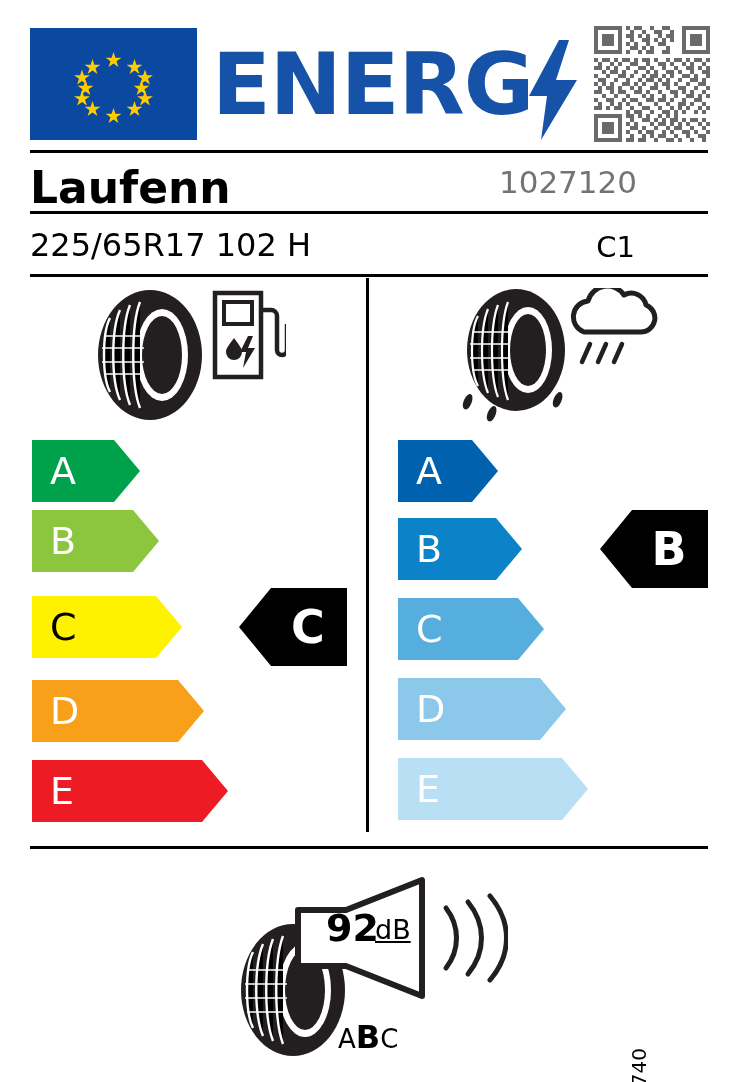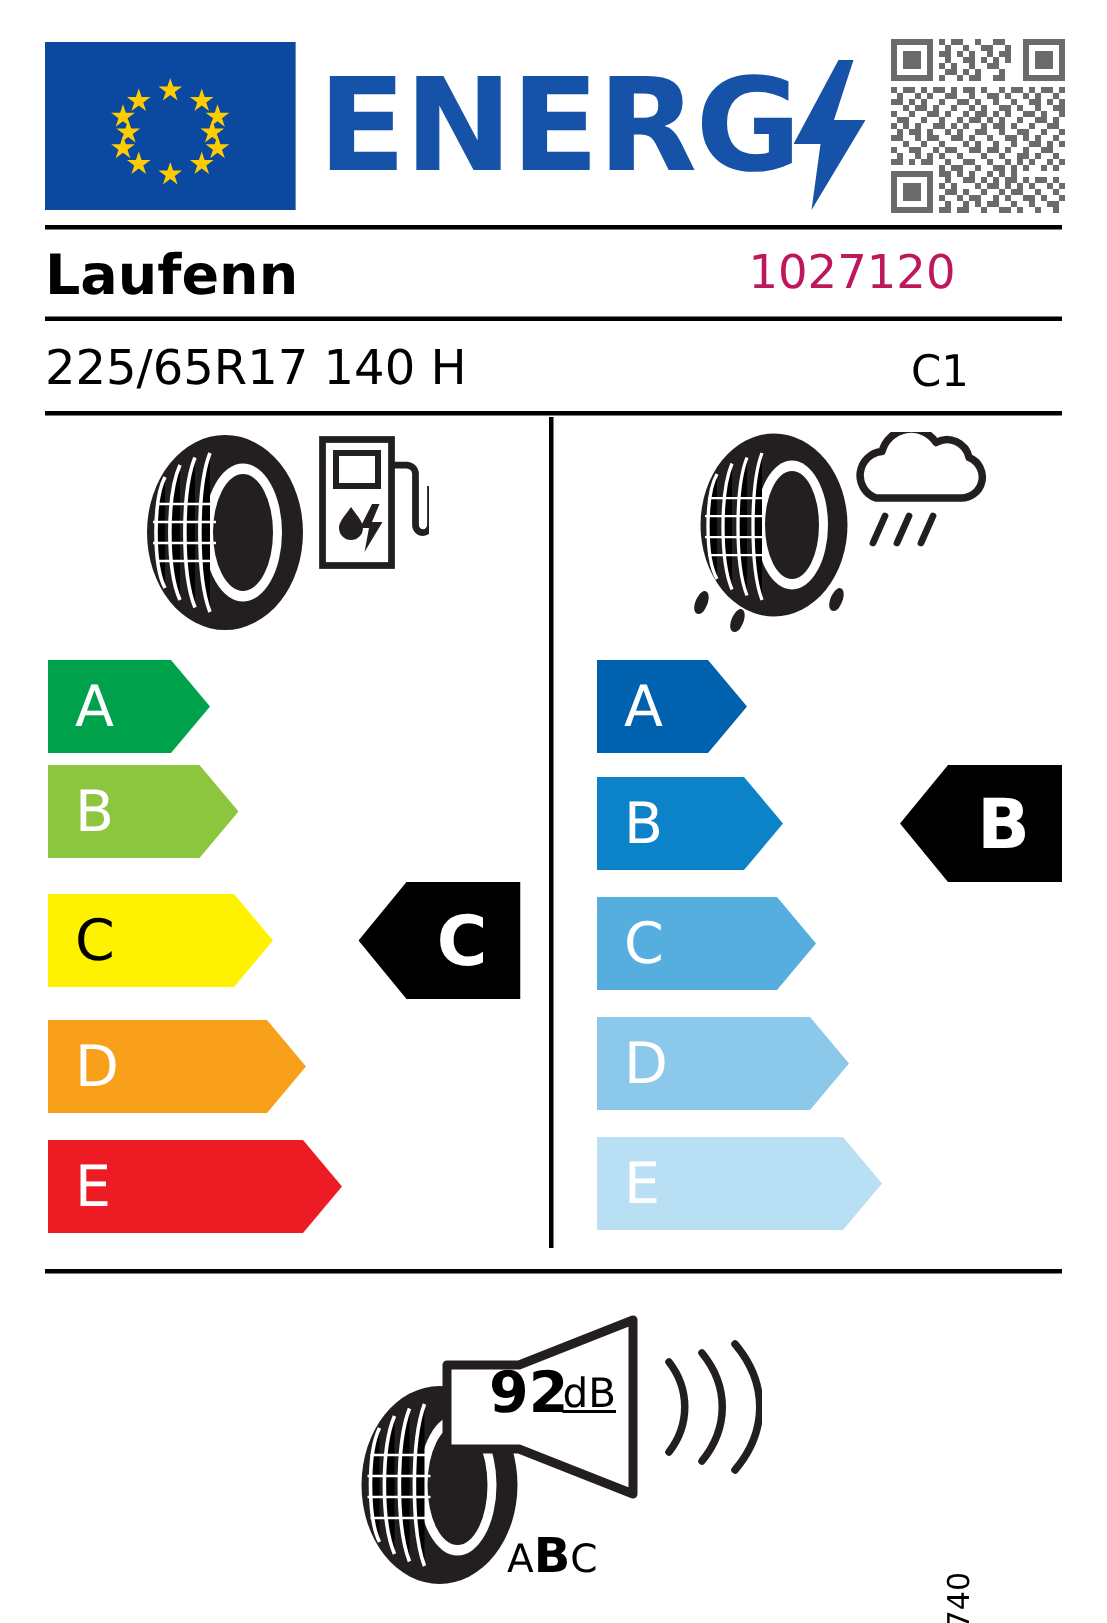--- a/index.html
+++ b/index.html
@@ -68,42 +68,42 @@
     position: absolute;
     width: 3px;
     background: #000;
   }
 
   
   .brand {
     position: absolute;
     left: 30px;
     top: 162px;
-    font-size: 37px;
+    font-size: 44px;
     font-weight: bold;
     color: #000;
   }
   .supplier-id {
     position: absolute;
     right: 30px;
     top: 164px;
     font-size: 31px;
-    color: #be185d;
+    color: #737373;
     text-align: right;
   }
   .tyre-size {
     position: absolute;
     left: 30px;
     top: 226px;
     font-size: 32px;
     color: #000;
   }
   .tyre-class {
     position: absolute;
-    right: 21px;
+    right: 32px;
     top: 230px;
     font-size: 29px;
     color: #000;
   }
 
   
   .pic-fuel-tyre { position: absolute; left: 96px; top: 288px; width: 108px; height: 134px; }
   .pic-pump      { position: absolute; left: 212px; top: 290px; width: 74px;  height: 90px;  }
   .pic-wet-tyre  { position: absolute; left: 450px; top: 288px; width: 126px; height: 138px; }
   .pic-cloud     { position: absolute; left: 564px; top: 288px; width: 96px;  height: 82px;  }
@@ -469,21 +469,21 @@
     </svg>
   </div>
 
   <div class="hr" style="top:150px;"></div>
 
   <div class="brand">Laufenn</div>
   <div class="supplier-id">1027120</div>
 
   <div class="hr" style="top:211px;"></div>
 
-  <div class="tyre-size">225/65R17 140 H</div>
+  <div class="tyre-size">225/65R17 102 H</div>
   <div class="tyre-class">C1</div>
 
   <div class="hr" style="top:274px;"></div>
 
   <div class="vr" style="left:366px; top:278px; height:554px;"></div>
 
   <div class="pic-fuel-tyre">
     <svg viewBox="0 0 108 134" width="108" height="134" aria-hidden="true">
       <ellipse cx="54" cy="67" rx="52" ry="65" fill="#231f20"></ellipse>
       <ellipse cx="66" cy="67" rx="26" ry="46" fill="#ffffff"></ellipse>

